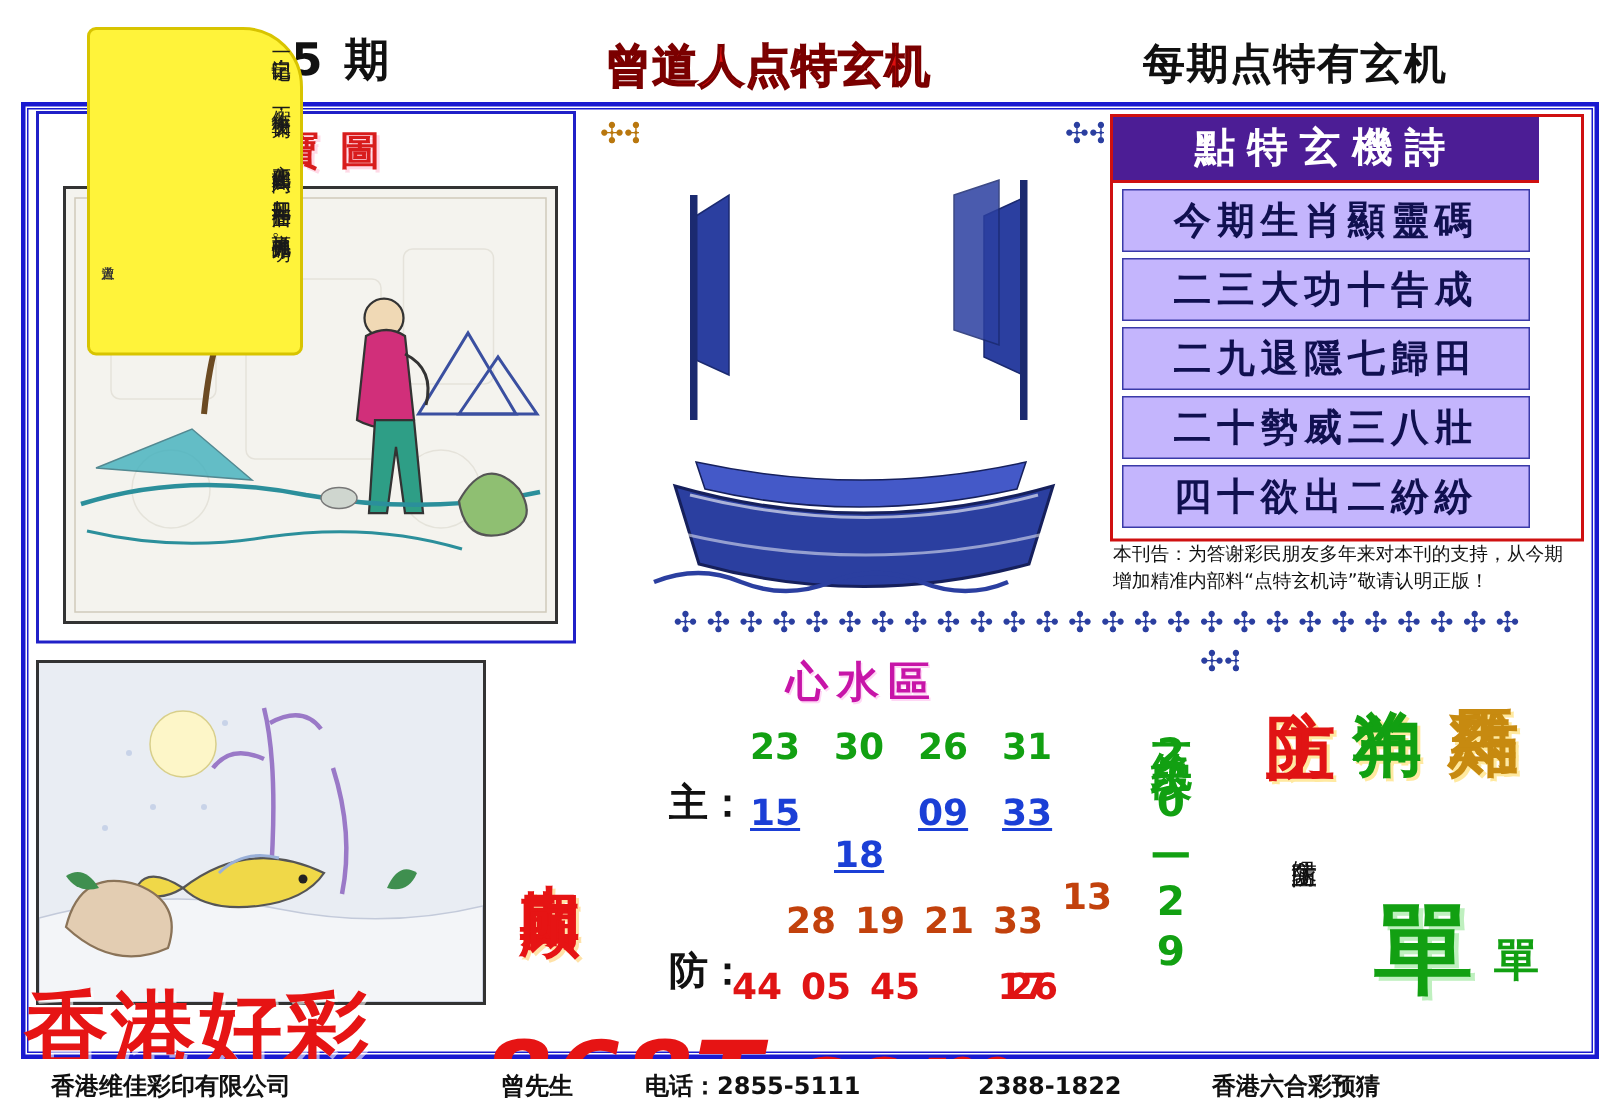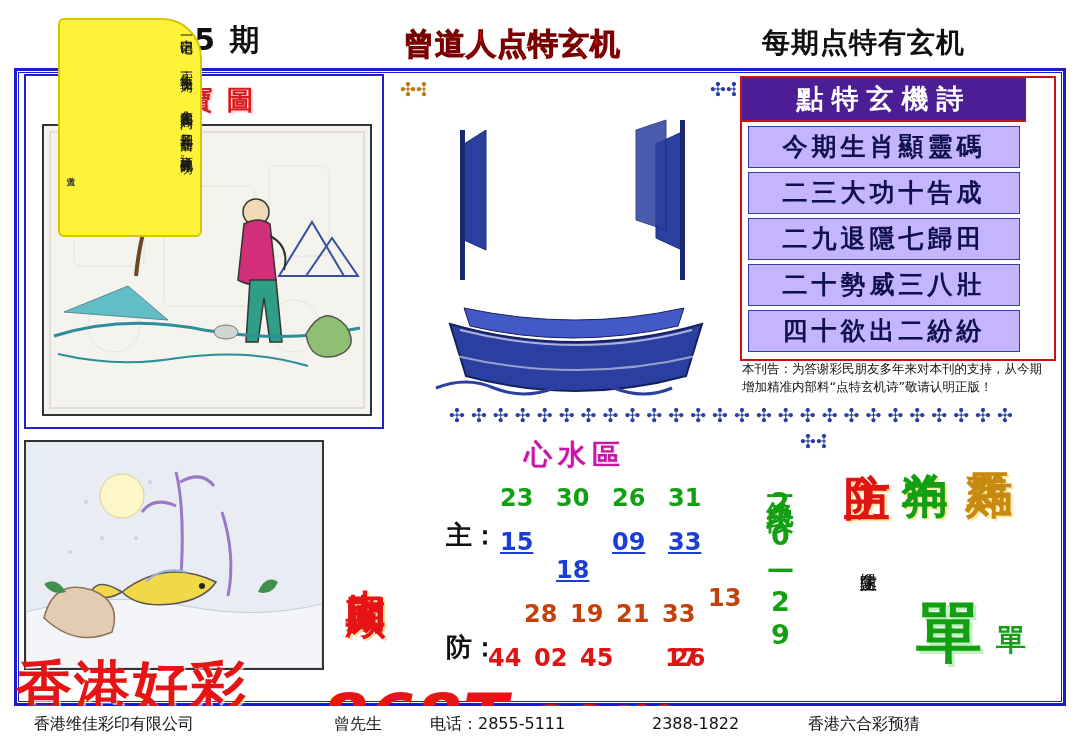--- a/index.html
+++ b/index.html
@@ -71,21 +71,21 @@
       text-shadow:3px 3px 0 #bff0bf;font-family:"DejaVu Sans",sans-serif;}
   .dan-small{position:absolute;left:996px;top:620px;font-size:30px;font-weight:bold;color:#12a012;}
 
   
   .wm{position:absolute;left:16px;top:650px;width:700px;height:70px;font-size:56px;font-weight:bold;color:#e61414;
       letter-spacing:2px;text-shadow:2px 2px 0 rgba(255,255,255,.6);}
   .wm2{position:absolute;left:322px;top:680px;font-size:66px;font-weight:bold;color:#e61414;letter-spacing:1px;font-style:italic;}
 
   
   .footer{position:absolute;left:0;top:706px;width:1080px;height:38px;background:#fff;}
-  .ft{position:absolute;font-size:16px;color:#111;}
+  .ft{position:absolute;font-size:16px;color:#111;font-weight:bold;}
 </style>
 </head>
 <body>
 
 <div class="page">
 
   <div class="hdr">
     <div class="issue">第 105 期</div>
     <div class="hdr-title">曾道人点特玄机</div>
     <div class="hdr-sub">每期点特有玄机</div>
@@ -225,21 +225,21 @@
     <div class="num blu" style="left:182px;top:92px;">09</div>
     <div class="num blu" style="left:238px;top:92px;">33</div>
 
     <div class="num pnk" style="left:58px;top:164px;">28</div>
     <div class="num pnk" style="left:104px;top:164px;">19</div>
     <div class="num pnk" style="left:150px;top:164px;">21</div>
     <div class="num pnk" style="left:196px;top:164px;">33</div>
     <div class="num pnk" style="left:242px;top:148px;text-align:center;">13</div>
 
     <div class="num red" style="left:58px;top:208px;">44</div>
-    <div class="num red" style="left:104px;top:208px;">02</div>
+    <div class="num red" style="left:104px;top:208px;">05</div>
     <div class="num red" style="left:150px;top:208px;">45</div>
     <div class="num red" style="left:196px;top:208px;margin-left:39px;">17</div>
     <div class="num red" style="left:242px;top:208px;">26</div>
   </div>
 
   <div class="juesha">绝杀一段20—29</div>
 
   <div class="poem-panel">
     <div class="pp-head">
       <span>點特玄機詩</span>

